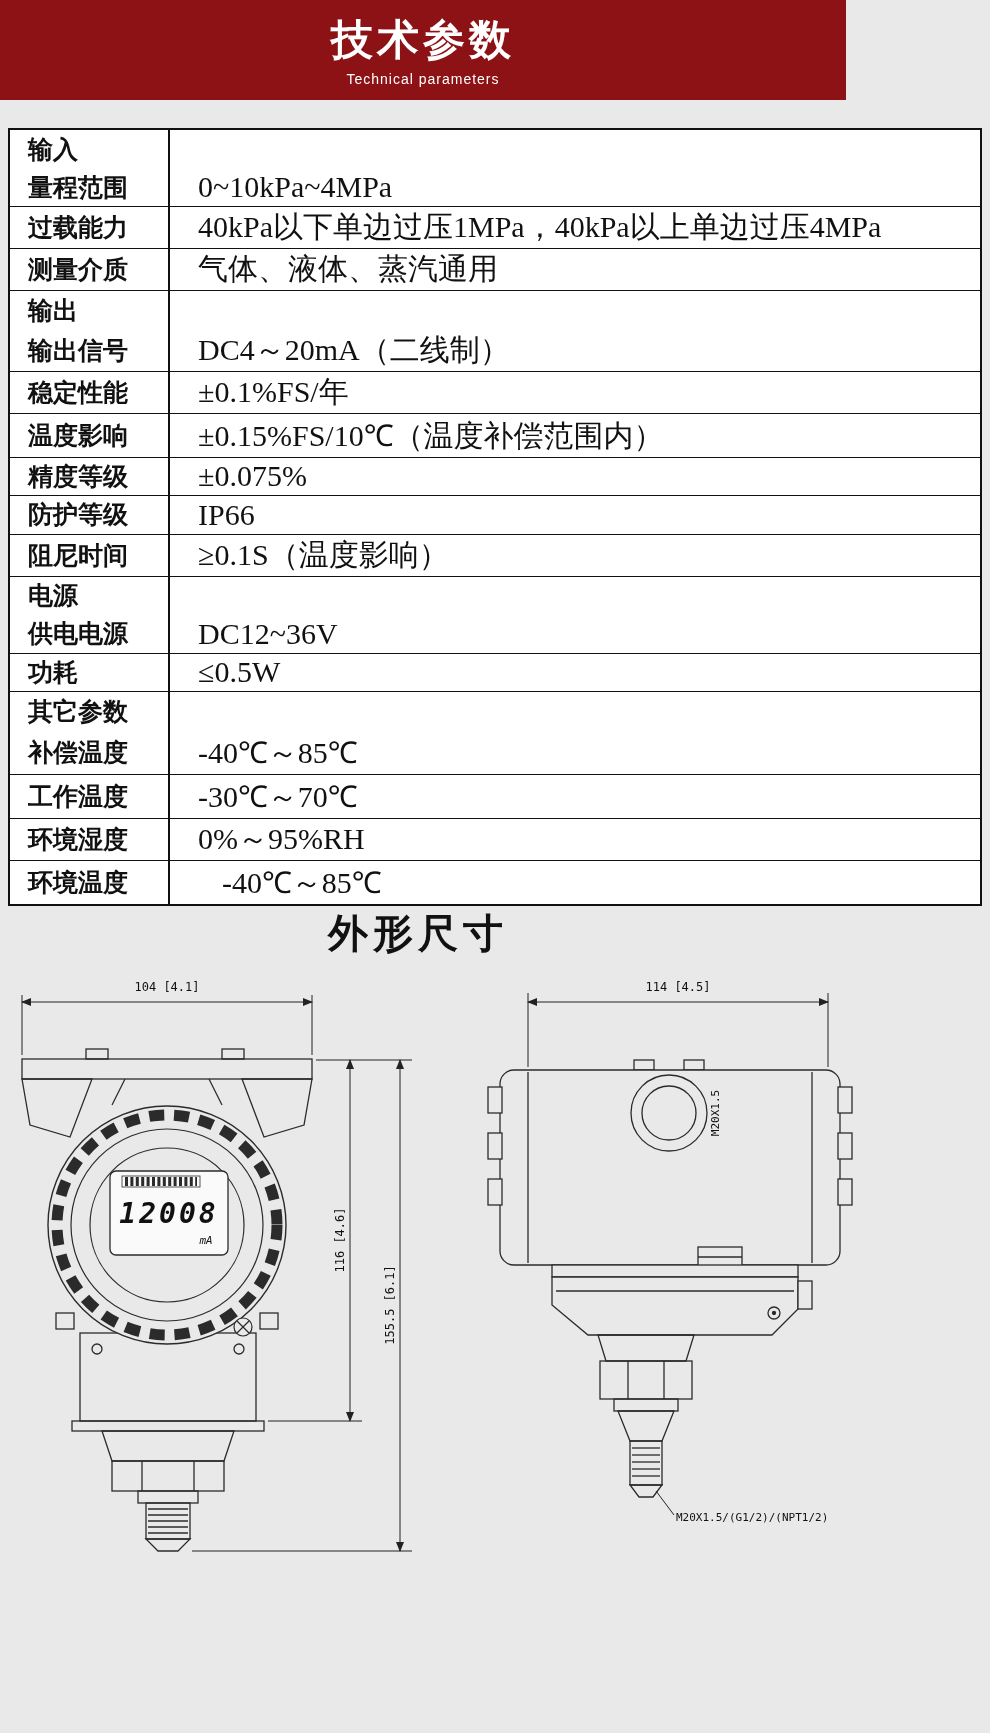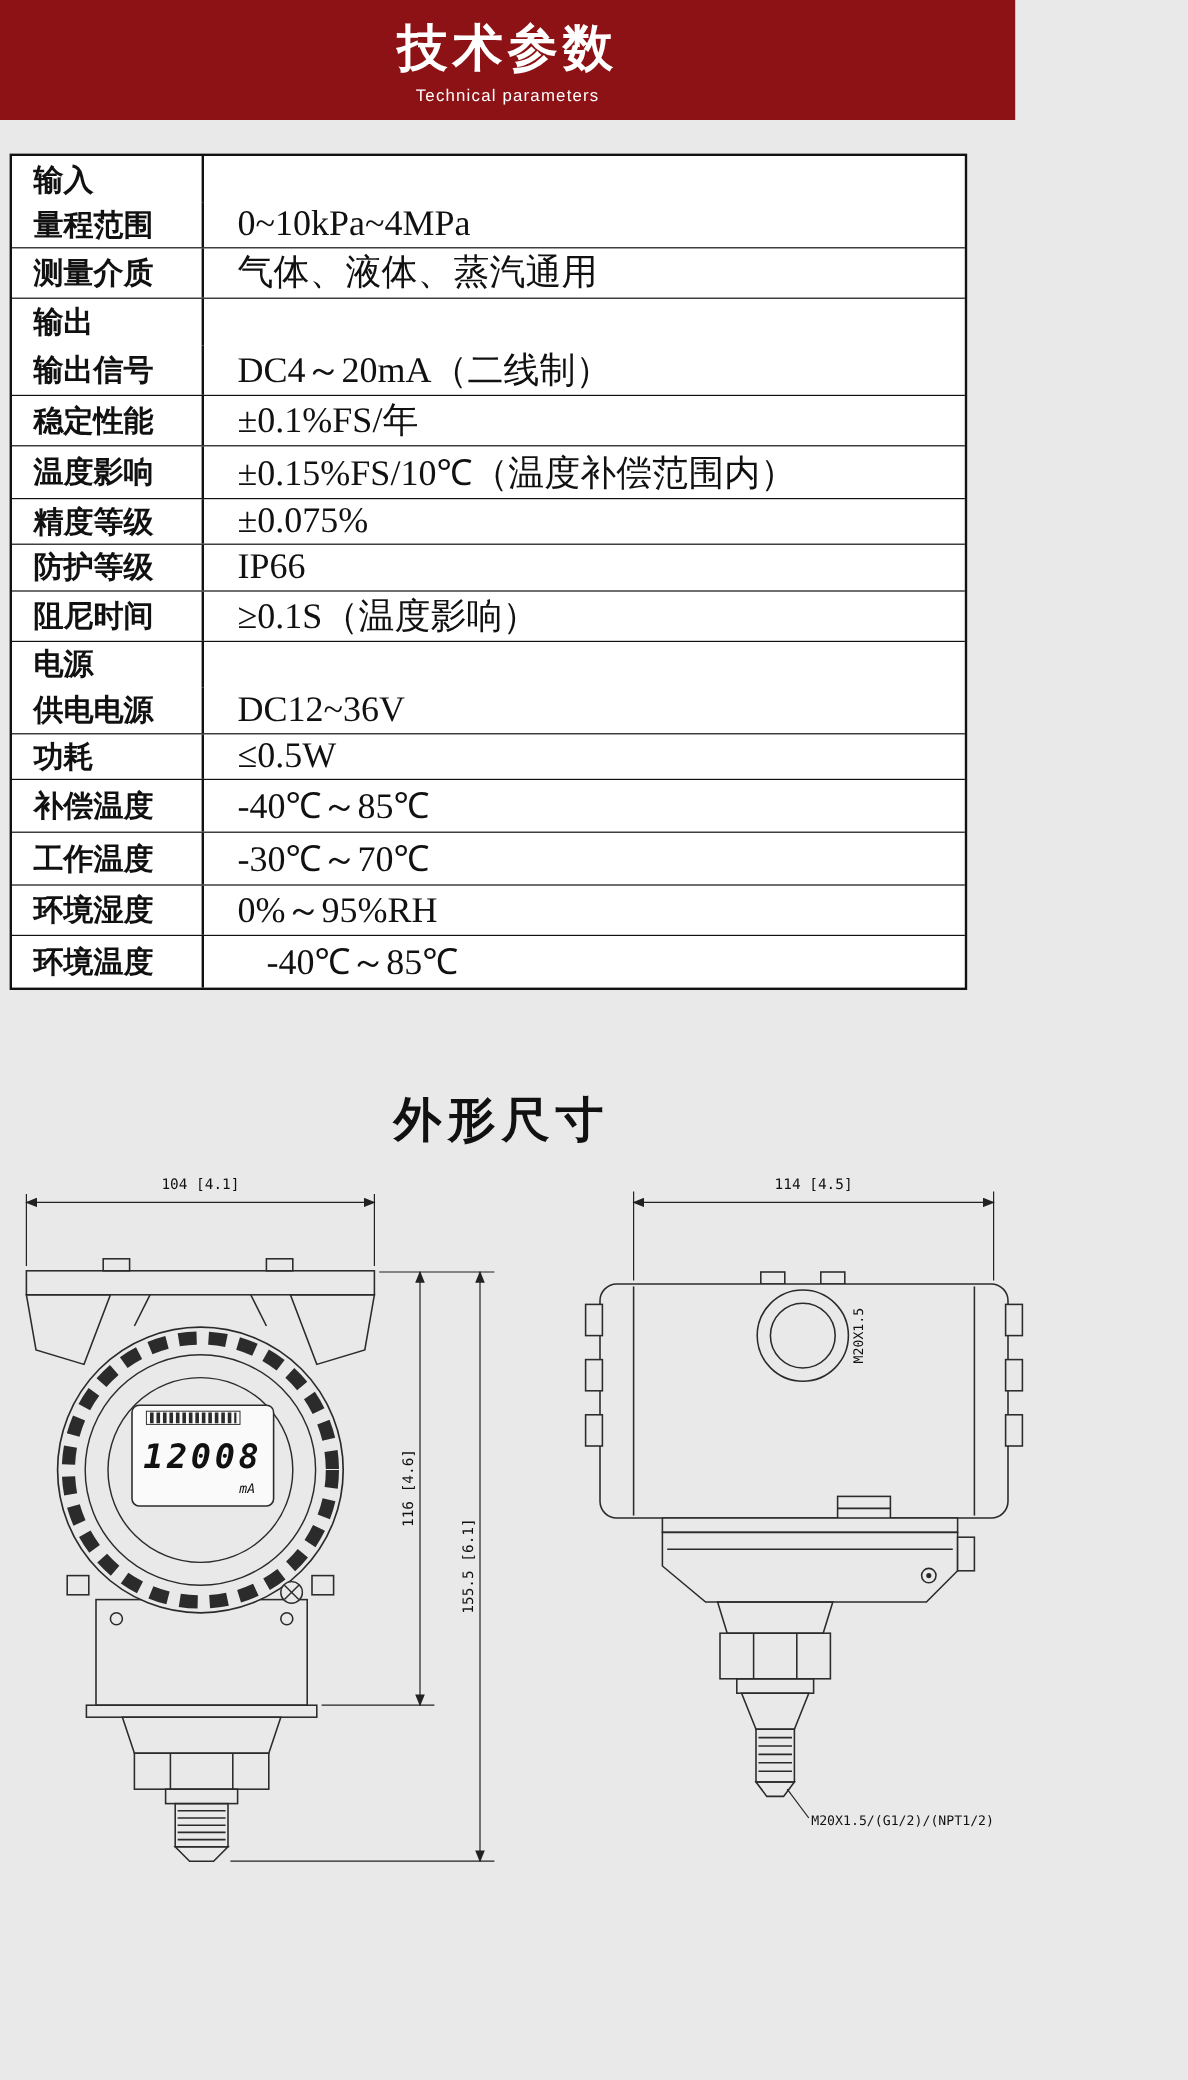--- a/index.html
+++ b/index.html
@@ -17,21 +17,21 @@
   .banner .title {
     font-family:"Liberation Sans", sans-serif;
     font-size:42px; font-weight:bold; letter-spacing:4px; padding-top:12px;
   }
   .banner .subtitle {
     font-family:"Liberation Sans", sans-serif;
     font-size:14px; font-weight:300; letter-spacing:1px; margin-top:3px;
   }
   
   .spec-table {
-    position:absolute; top:128px; left:8px; width:798px;
+    position:absolute; top:128px; left:8px; width:974px;
     background:#ffffff; border:2px solid #111;
   }
   .row { display:grid; grid-template-columns:160px 1fr; min-height:38.5px; }
   .row.reg { border-bottom:1.5px solid #111; }
   .row:last-child { border-bottom:none;gap:24px; }
   .cl {
     border-right:2px solid #111;
     display:flex; align-items:center; padding-left:18px;
     font-size:25px; font-weight:600; white-space:nowrap;
   }
@@ -67,20 +67,24 @@
 <div class="spec-table">
   <div class="row sec">
       <div class="cl">输入</div>
       <div class="cv"></div>
     </div>
   <div class="row reg">
       <div class="cl">量程范围</div>
       <div class="cv">0~10kPa~4MPa</div>
     </div>
   <div class="row reg">
+      <div class="cl">过载能力</div>
+      <div class="cv">40kPa以下单边过压1MPa，40kPa以上单边过压4MPa</div>
+    </div>
+  <div class="row reg">
       <div class="cl">测量介质</div>
       <div class="cv">气体、液体、蒸汽通用</div>
     </div>
   <div class="row sec">
       <div class="cl">输出</div>
       <div class="cv"></div>
     </div>
   <div class="row reg">
       <div class="cl">输出信号</div>
       <div class="cv">DC4～20mA（二线制）</div>
@@ -109,20 +113,24 @@
       <div class="cl">电源</div>
       <div class="cv"></div>
     </div>
   <div class="row reg">
       <div class="cl">供电电源</div>
       <div class="cv">DC12~36V</div>
     </div>
   <div class="row reg">
       <div class="cl">功耗</div>
       <div class="cv">≤0.5W</div>
+    </div>
+  <div class="row sec">
+      <div class="cl">其它参数</div>
+      <div class="cv"></div>
     </div>
   <div class="row reg">
       <div class="cl">补偿温度</div>
       <div class="cv">-40℃～85℃</div>
     </div>
   <div class="row reg">
       <div class="cl">工作温度</div>
       <div class="cv">-30℃～70℃</div>
     </div>
   <div class="row reg">

